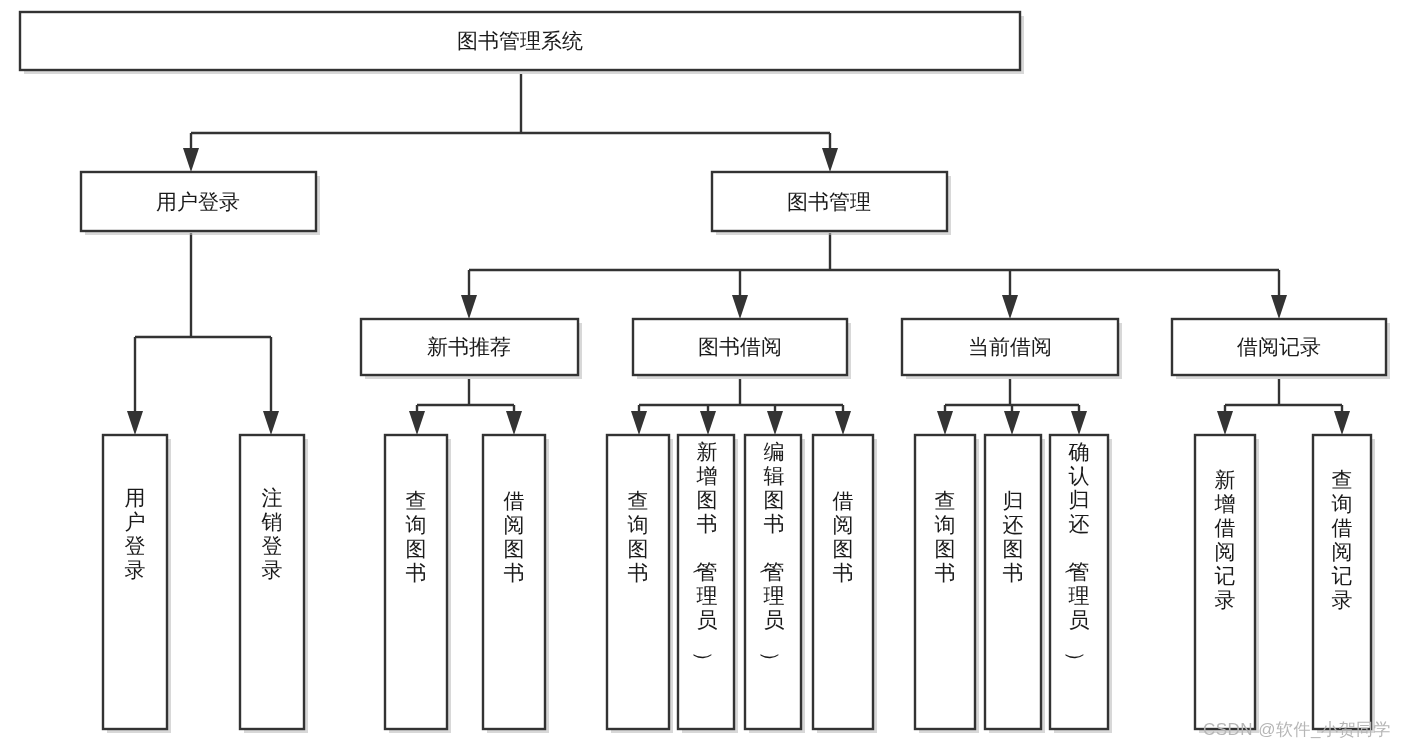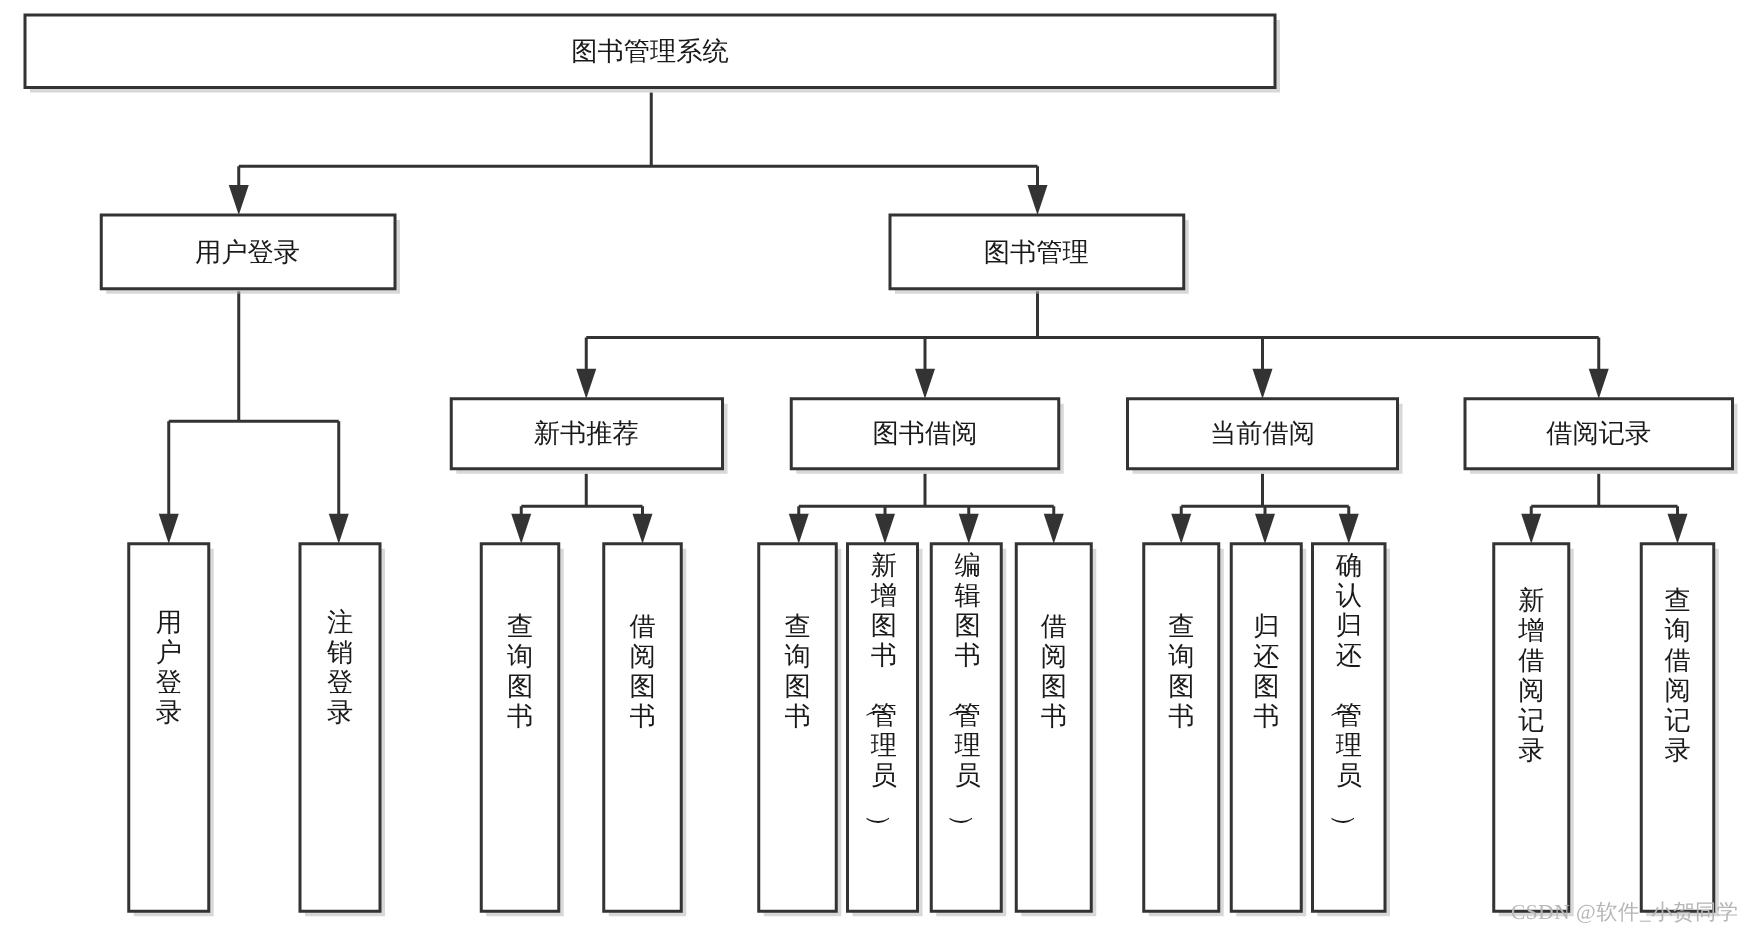--- a/index.html
+++ b/index.html
@@ -58,21 +58,21 @@
   .node-label-vertical {
     fill: #1a1a1a;
     font-family: "DejaVu Sans", "Liberation Sans", sans-serif;
     font-size: 21px;
     text-anchor: middle;
   }
   .watermark-text {
     position: absolute;
     right: 14px;
     bottom: 6px;
-    font-family: Liberation Serif, serif;
+    font-family: Liberation Sans, sans-serif;
     font-size: 17px;
     color: #b6b6b6;
     white-space: nowrap;
     letter-spacing: 0.5px;
     user-select: none;
   }
 </style>
 </head>
 <body>
 

